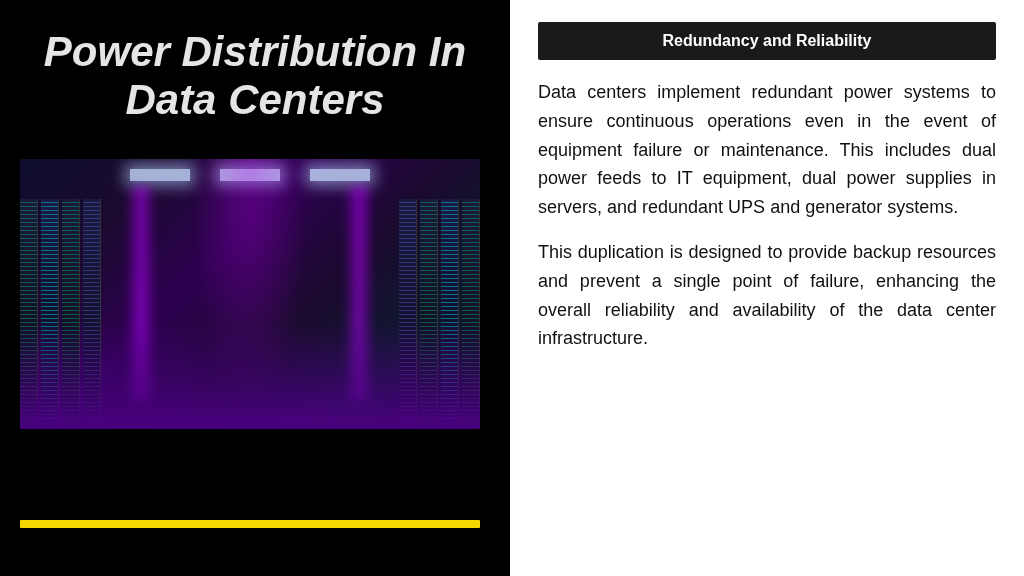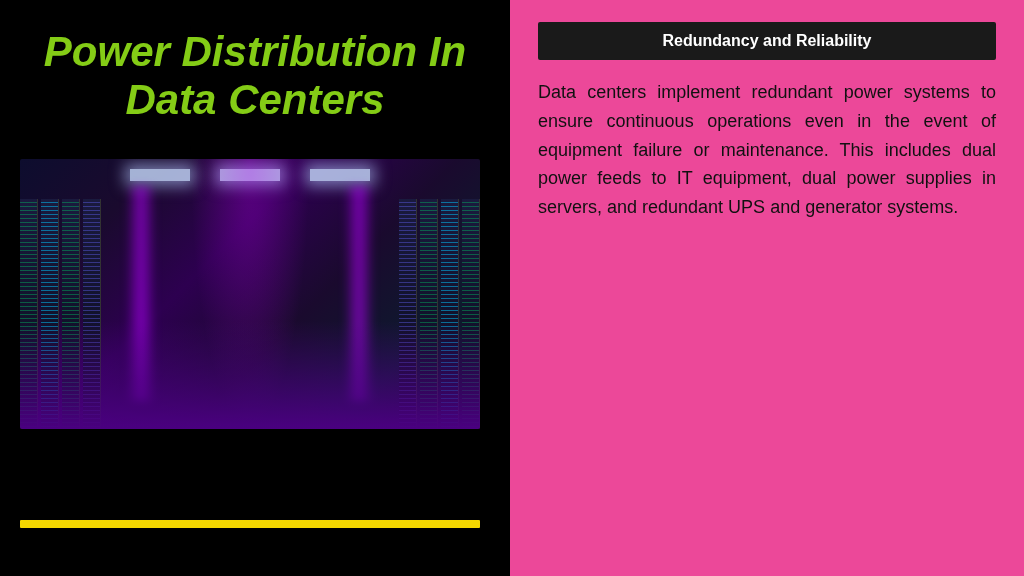--- a/index.html
+++ b/index.html
@@ -34,21 +34,21 @@
       position: relative;
     }
 
     .title-area {
       background: #000;
       padding: 28px 30px 24px 30px;
       flex-shrink: 0;
     }
 
     .slide-title {
-      color: #84cc16;
+      color: #e5e5e5;
       font-size: 42px;
       font-weight: 900;
       font-style: italic;
       line-height: 1.15;
       text-align: center;
     }
 
     .image-area {
       flex: 1;
       display: flex;
@@ -212,21 +212,21 @@
       left: 0;
       right: 0;
       height: 38px;
       background: #000;
     }
 
     
     .right-panel {
       width: 514px;
       height: 100%;
-      background: #ec4899;
+      background: #ffffff;
       padding: 22px 28px 20px 28px;
       display: flex;
       flex-direction: column;
       gap: 0;
     }
 
     .section-heading {
       background: #1a1a1a;
       color: #fff;
       font-size: 16px;
@@ -295,16 +295,17 @@
     </div>
 
     <div class="bottom-bar"></div>
   </div>
 
   <div class="right-panel">
     <div class="section-heading">Redundancy and Reliability</div>
 
     <div class="content-text">
       <p>Data centers implement redundant power systems to ensure continuous operations even in the event of equipment failure or maintenance. This includes dual power feeds to IT equipment, dual power supplies in servers, and redundant UPS and generator systems.</p>
+      <p>This duplication is designed to provide backup resources and prevent a single point of failure, enhancing the overall reliability and availability of the data center infrastructure.</p>
     </div>
   </div>
 
 </div>
 
 </body></html>

